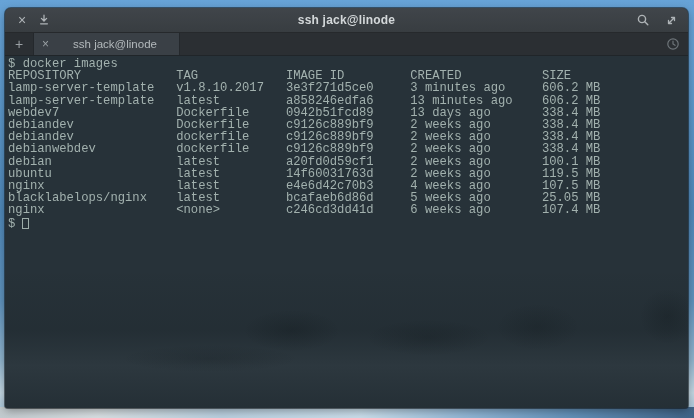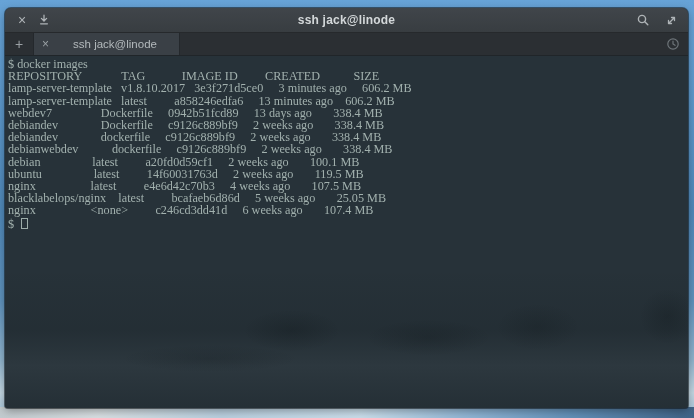--- a/index.html
+++ b/index.html
@@ -72,21 +72,21 @@
   .history-btn {
     width: 30px; display: flex; align-items: center; justify-content: center;
     color: #6e757a; cursor: pointer;
   }
 
   
   .terminal {
     flex: 1; position: relative;
     background: #273239;
     padding: 2px 0 0 3px;
-    font-family: Liberation Serif, serif;
+    font-family: Liberation Mono, monospace;
     font-size: 12.2px; line-height: 12.2px; color: #a2b1ae;
     cursor: text;
   }
   
   .terminal::after {
     content: ""; position: absolute; inset: 0; pointer-events: none;
     background:
       radial-gradient(70px 30px at 42% 78%, rgba(6,12,14,.20), transparent 70%),
       radial-gradient(90px 26px at 62% 80%, rgba(6,12,14,.18), transparent 70%),
       radial-gradient(60px 34px at 78% 77%, rgba(6,12,14,.16), transparent 70%),

